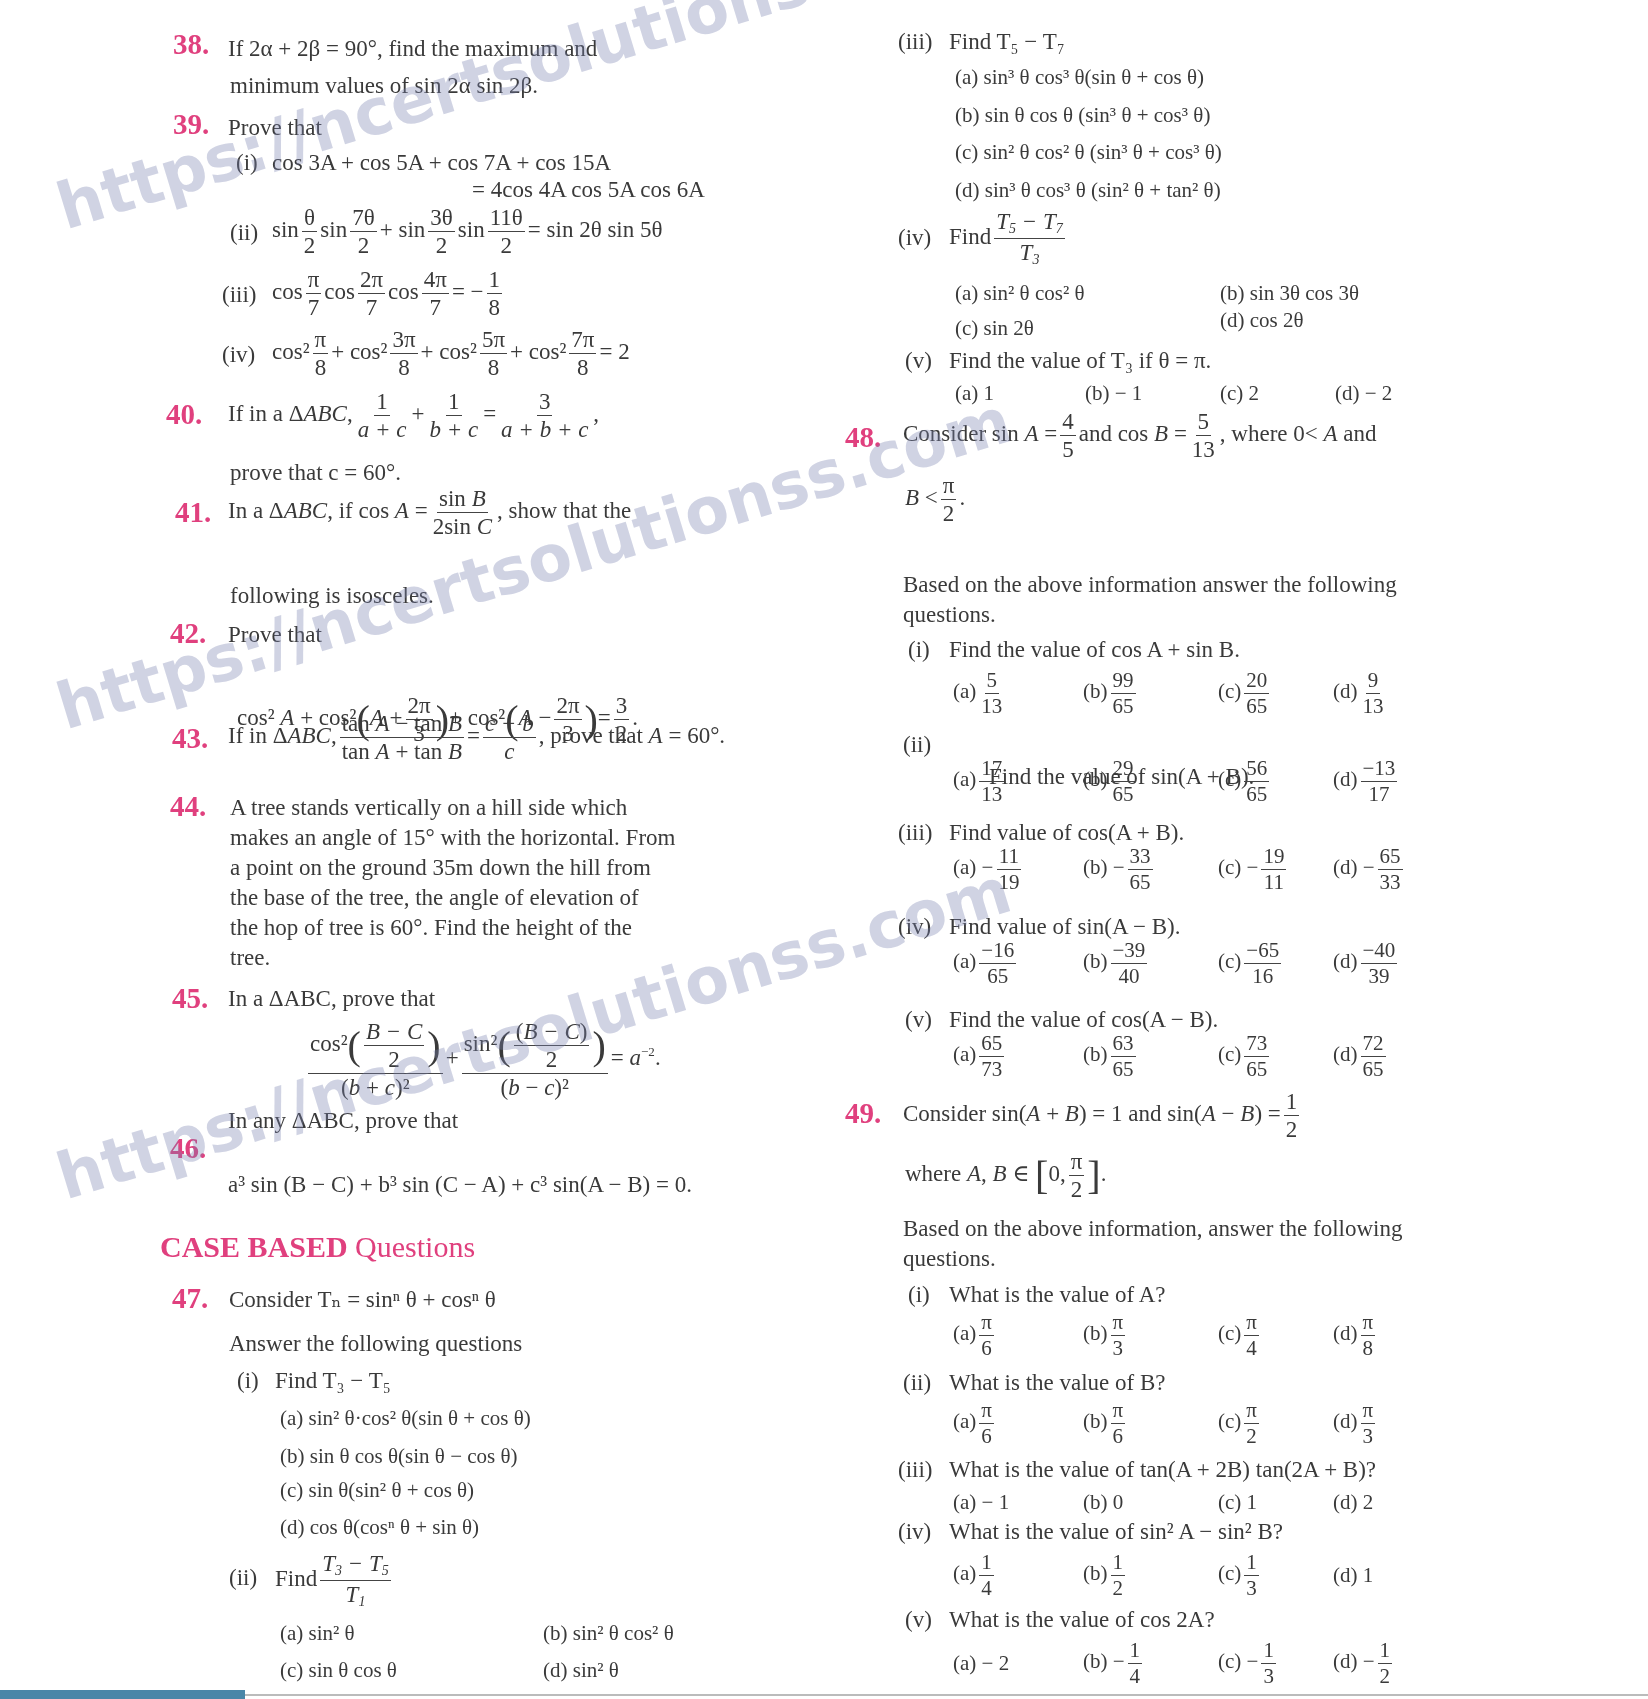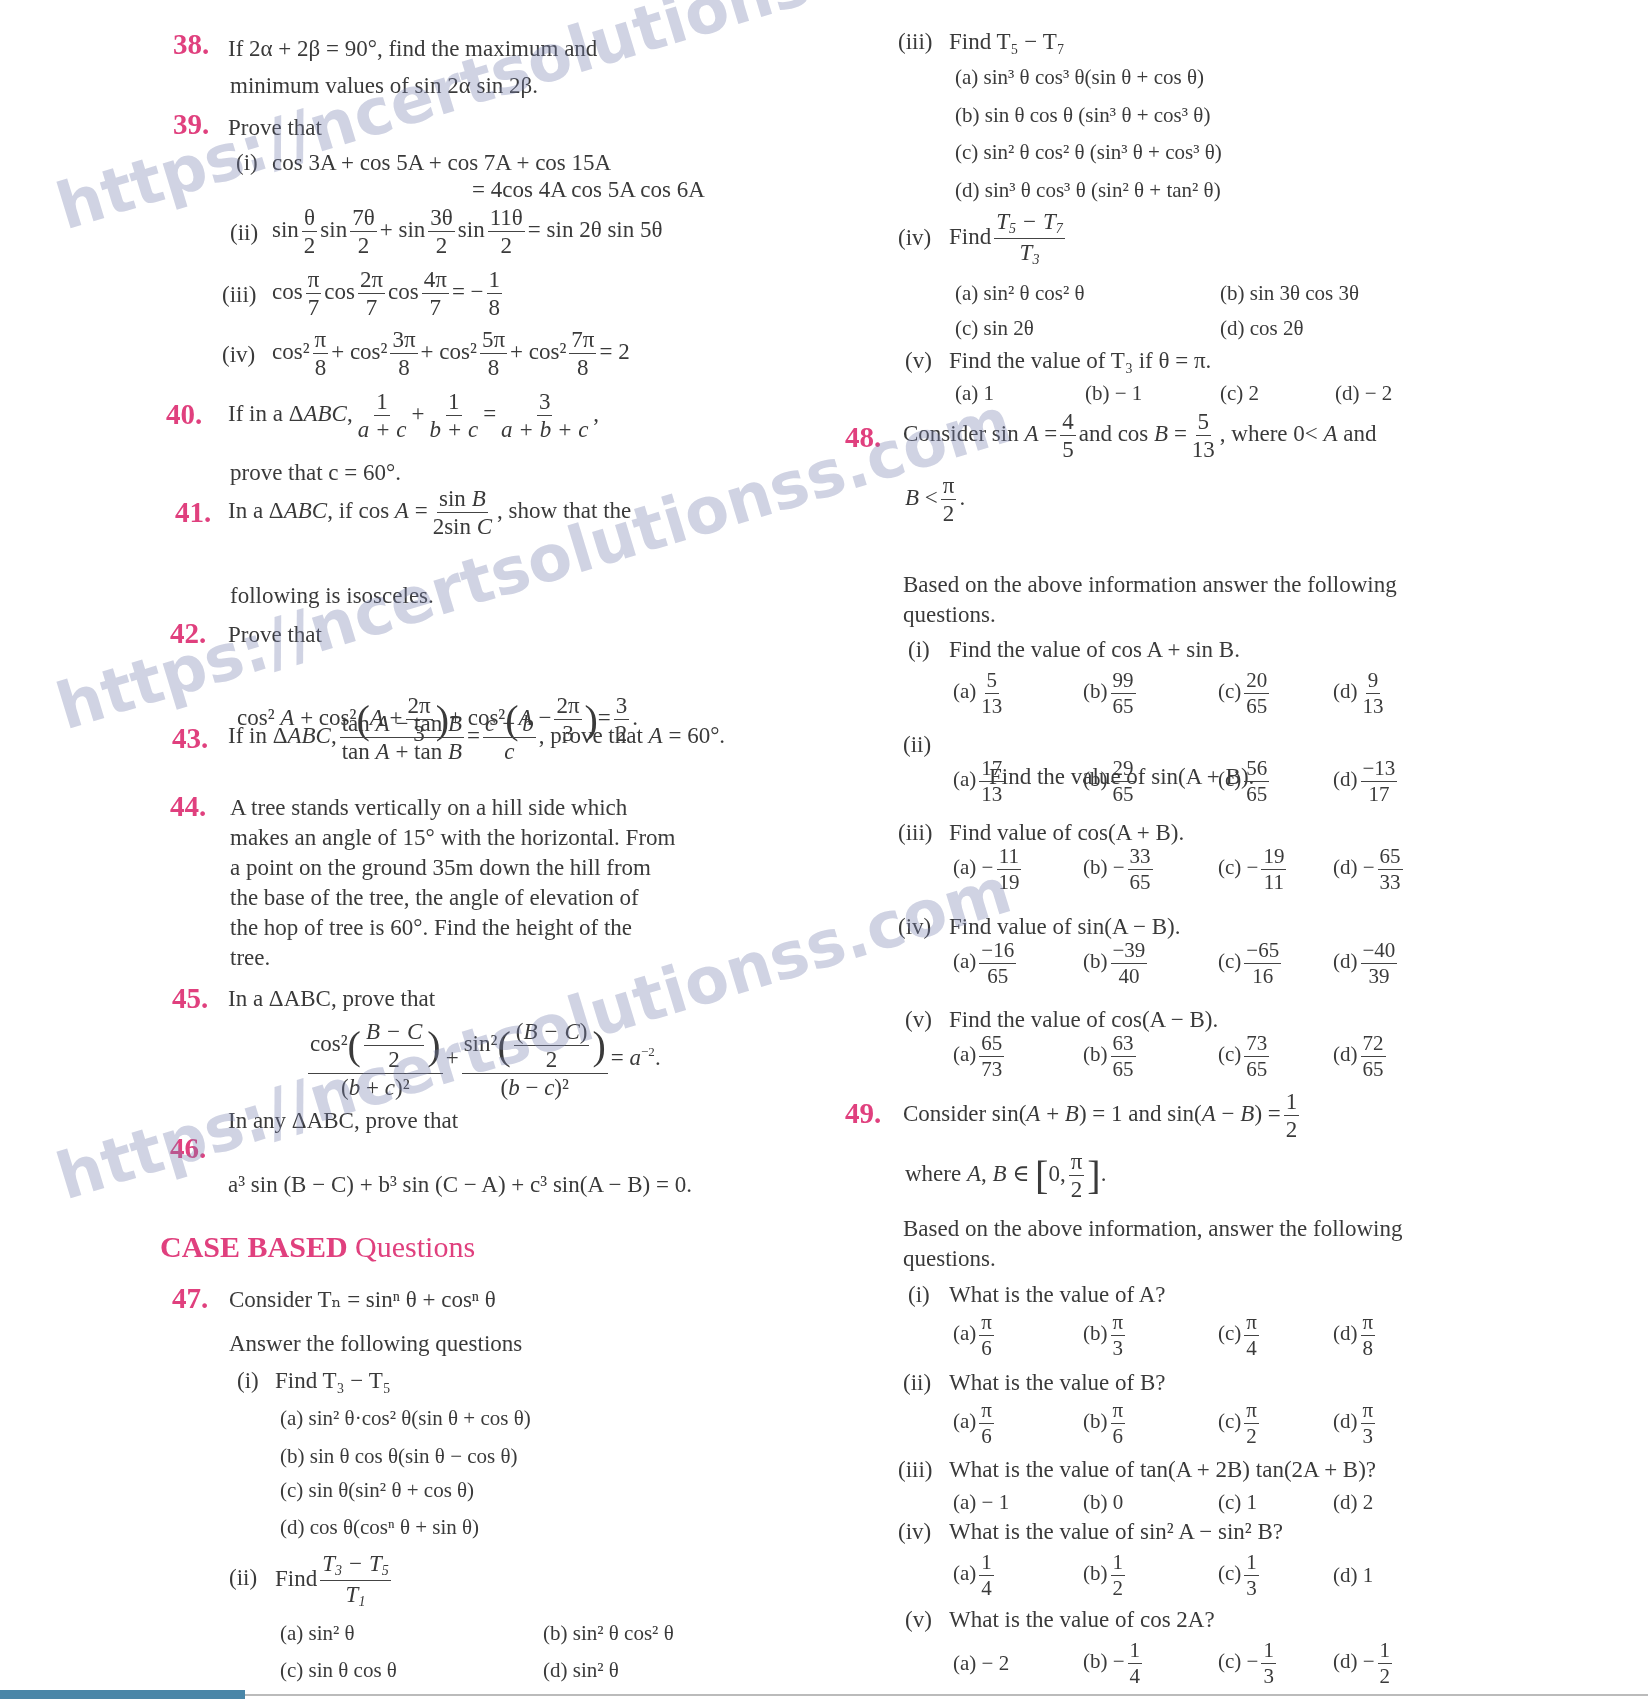--- a/index.html
+++ b/index.html
@@ -211,21 +211,21 @@
   <span class="abs txt" style="left:898px;top:223px;">(iv)</span>
   <span class="abs txt" style="left:949px;top:210px;">
     Find<span class="frac">
         <span class="n it">T<span class="sub">5</span> − T<span class="sub">7</span></span>
         <span class="d it">T<span class="sub">3</span></span>
       </span>
   </span>
   <span class="abs txt opt" style="left:955px;top:278px;">(a) sin² θ cos² θ</span>
   <span class="abs txt opt" style="left:1220px;top:278px;">(b) sin 3θ cos 3θ</span>
   <span class="abs txt opt" style="left:955px;top:313px;">(c) sin 2θ</span>
-  <span class="abs txt opt" style="left:1220px;top:313px;">(d) cos 2θ</span>
+  <span class="abs txt opt" style="left:1220px;top:305px;">(d) cos 2θ</span>
 
   <span class="abs txt" style="left:905px;top:346px;">(v)</span>
   <span class="abs txt" style="left:949px;top:346px;">Find the value of T₃ if θ = π.</span>
   <span class="abs txt opt" style="left:955px;top:378px;">(a) 1</span>
   <span class="abs txt opt" style="left:1085px;top:378px;">(b) − 1</span>
   <span class="abs txt opt" style="left:1220px;top:378px;">(c) 2</span>
   <span class="abs txt opt" style="left:1335px;top:378px;">(d) − 2</span>
 
   <span class="abs qnum" style="left:845px;top:421px;">48.</span>
   <span class="abs txt" style="left:903px;top:410px;">

